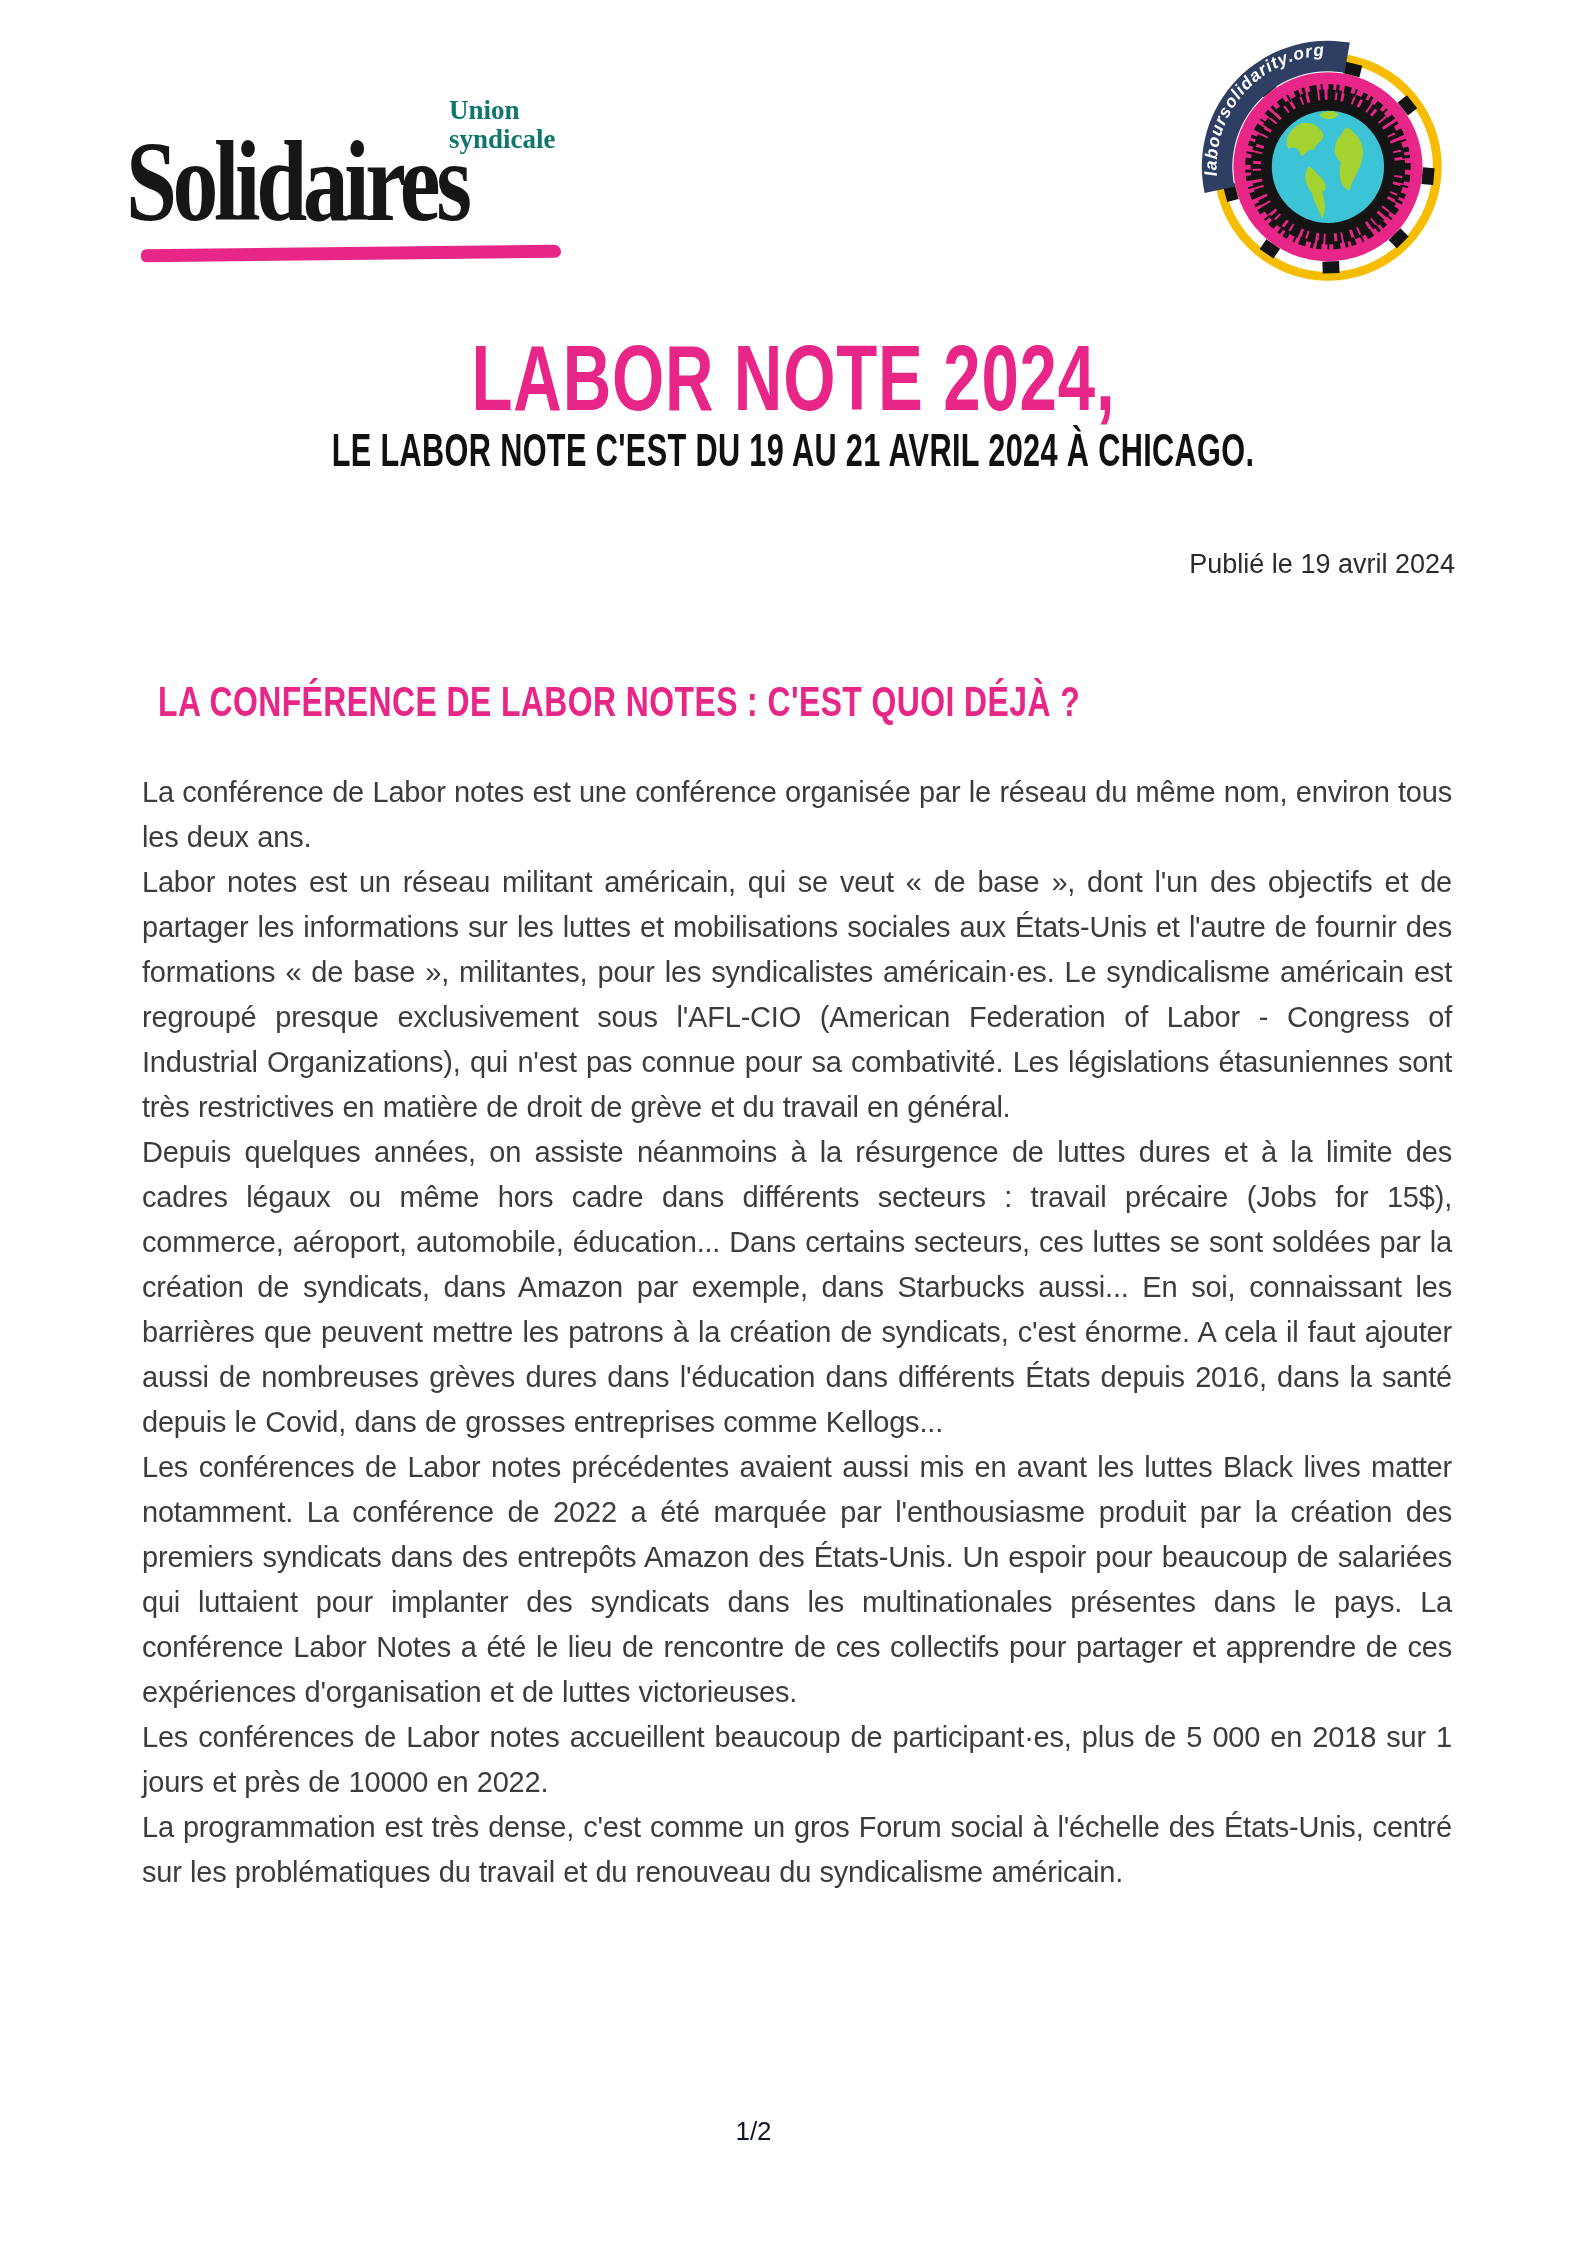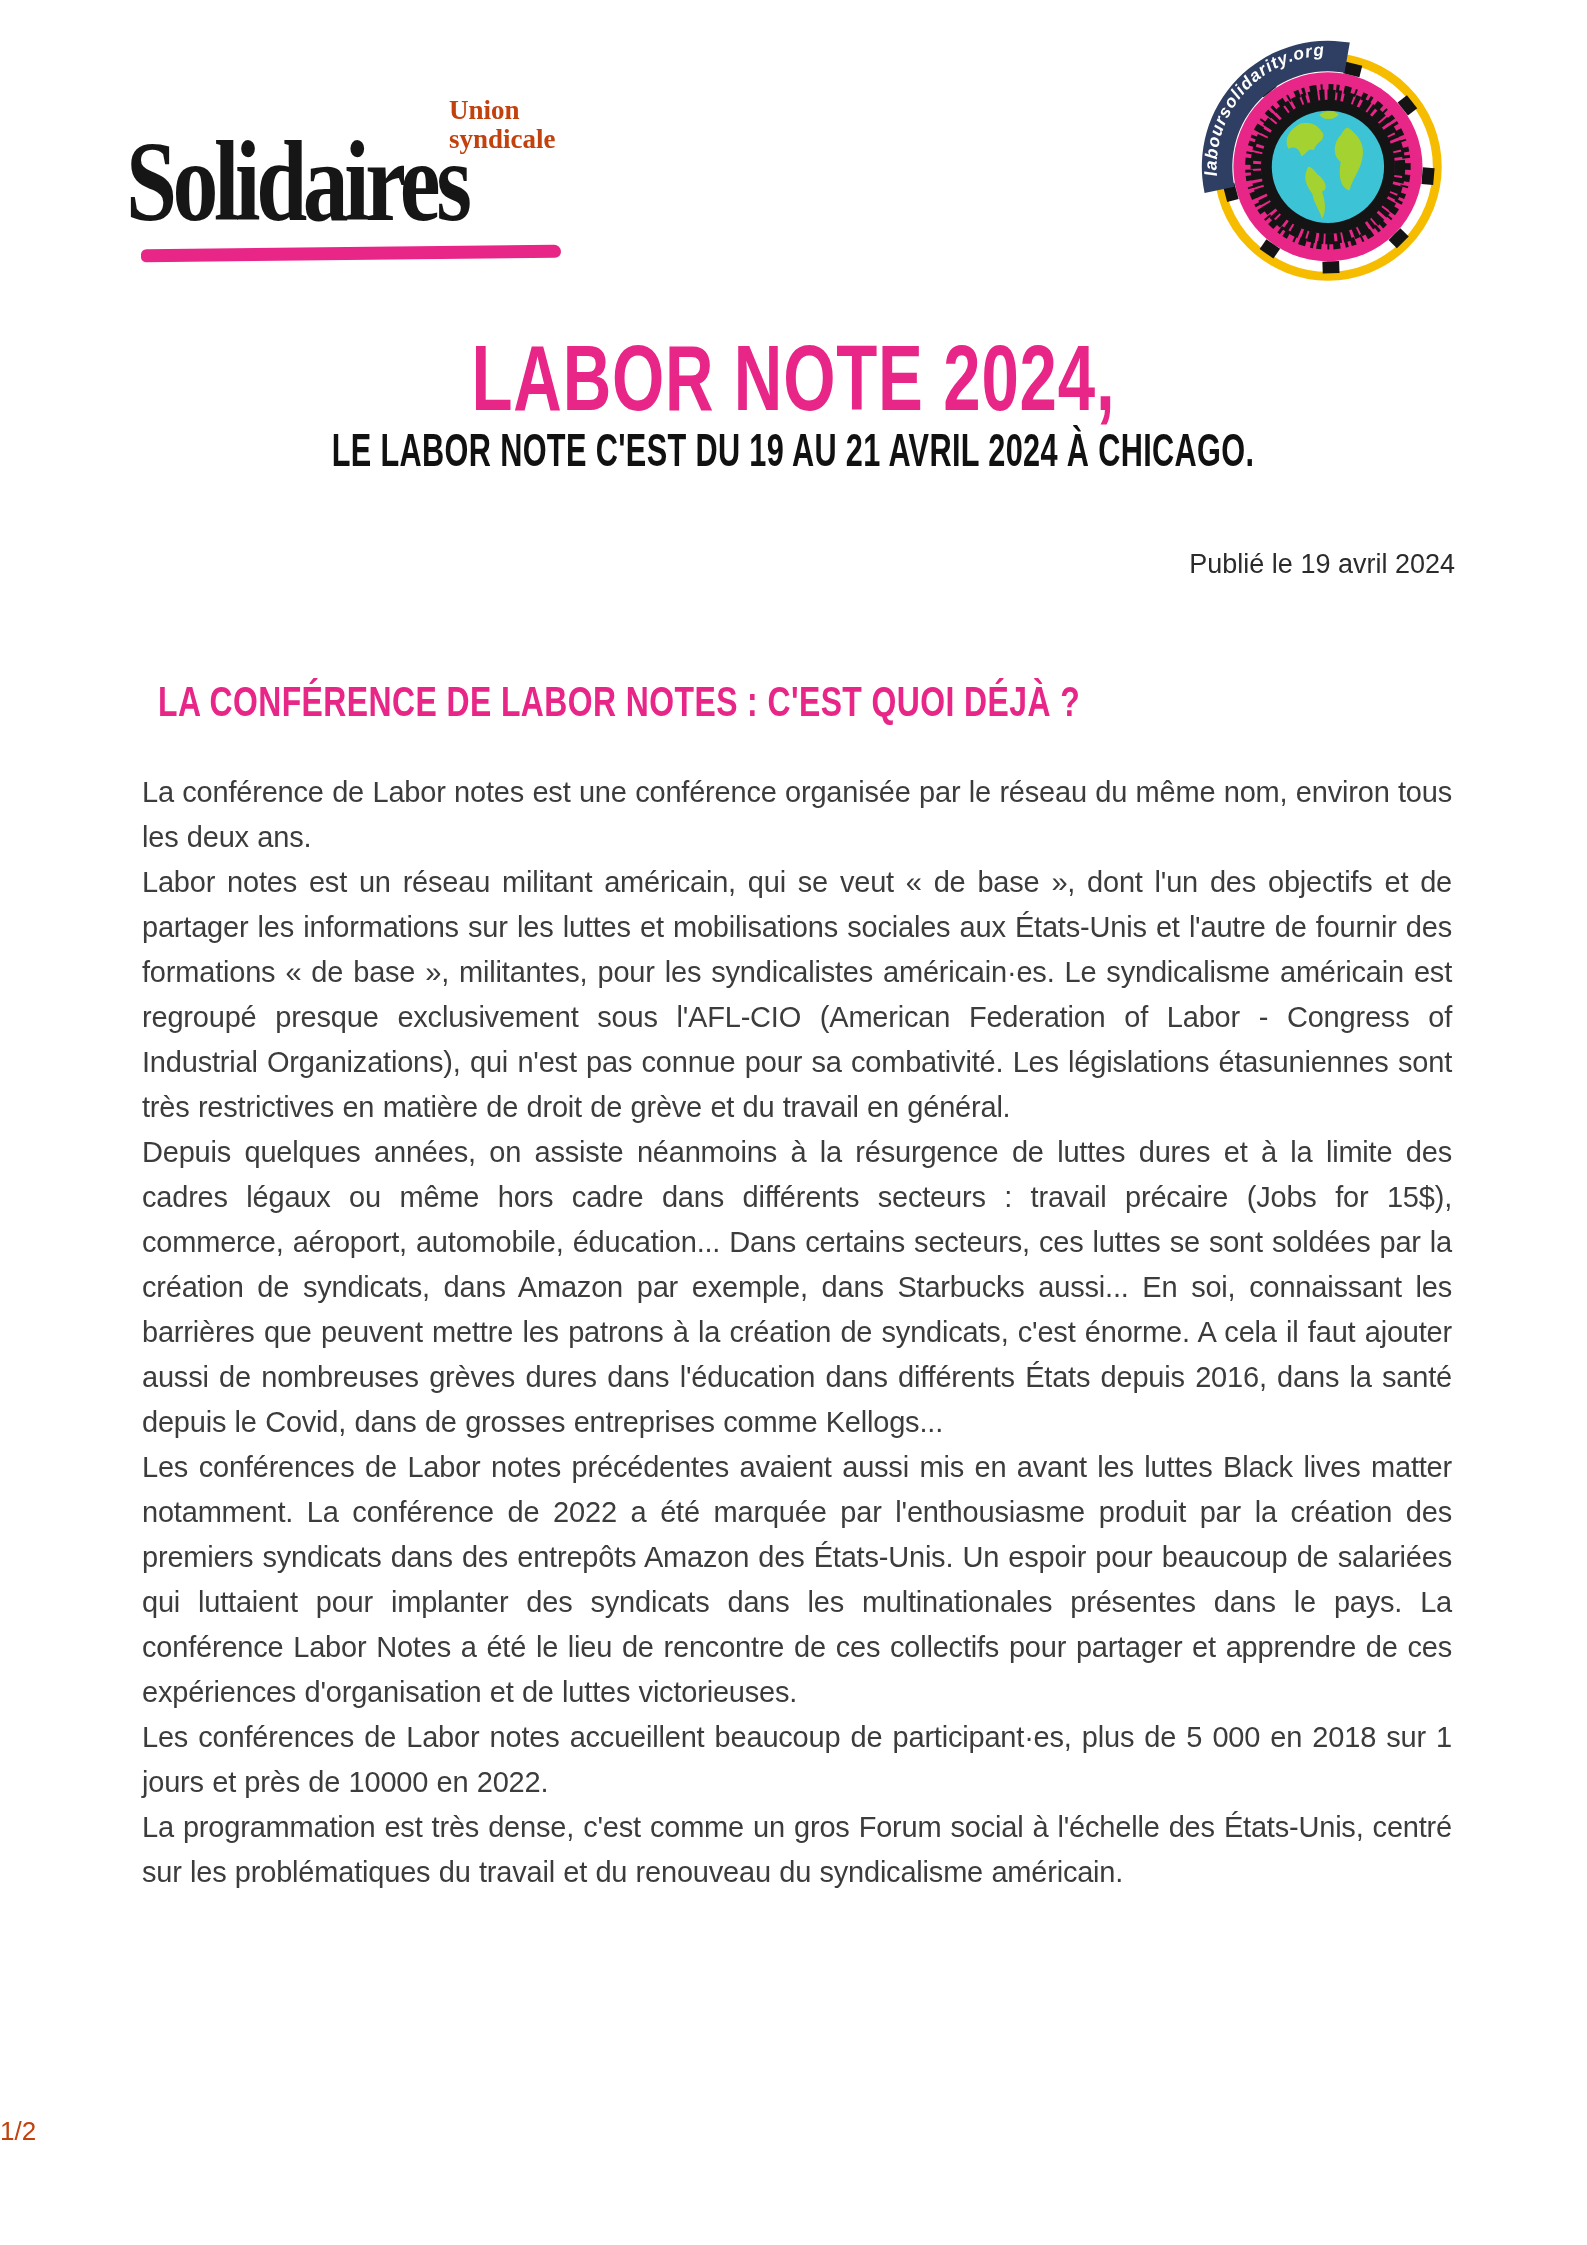--- a/index.html
+++ b/index.html
@@ -4,21 +4,21 @@
 <style>
   html,body{margin:0;padding:0;background:#ffffff;}
   .page{
     position:relative;width:1587px;height:2245px;background:#fff;
     font-family:"Liberation Sans",sans-serif;overflow:hidden;color:#1c1c1c;
   }
   
   .union-lines{
     position:absolute;left:449px;top:96px;
     font-family:"Liberation Serif",serif;font-weight:bold;
-    font-size:27px;line-height:29px;color:#c2410c;
+    font-size:27px;line-height:29px;color:#0f766e;
   }
   .wordmark{
     position:absolute;left:126px;top:124px;margin:0;
     font-family:"Liberation Serif",serif;font-weight:bold;
     font-size:124px;line-height:1;letter-spacing:-6px;color:#161616;
     transform:scale(0.74,0.93);transform-origin:left top;white-space:nowrap;
   }
   .pink-underline{
     position:absolute;left:141px;top:247px;width:420px;height:13px;
     background:#e72688;border-radius:8px 10px 9px 7px;
@@ -47,21 +47,21 @@
   }
   
   .article{position:absolute;left:142px;top:770px;width:1310px;}
   .article p{
     margin:0;font-size:29px;line-height:45px;text-align:justify;
     color:#3c3c3c;letter-spacing:-0.2px;word-spacing:0.5px;
   }
   
   .page-number{
     position:absolute;left:0;right:80px;top:2116px;margin:0;
-    text-align:left;font-size:26px;color:#c2410c;
+    text-align:center;font-size:26px;color:#0f172a;
   }
 </style>
 </head>
 <body>
 
 <div class="page">
 
   <div>
     <div class="union-lines">
       <div>Union</div>

